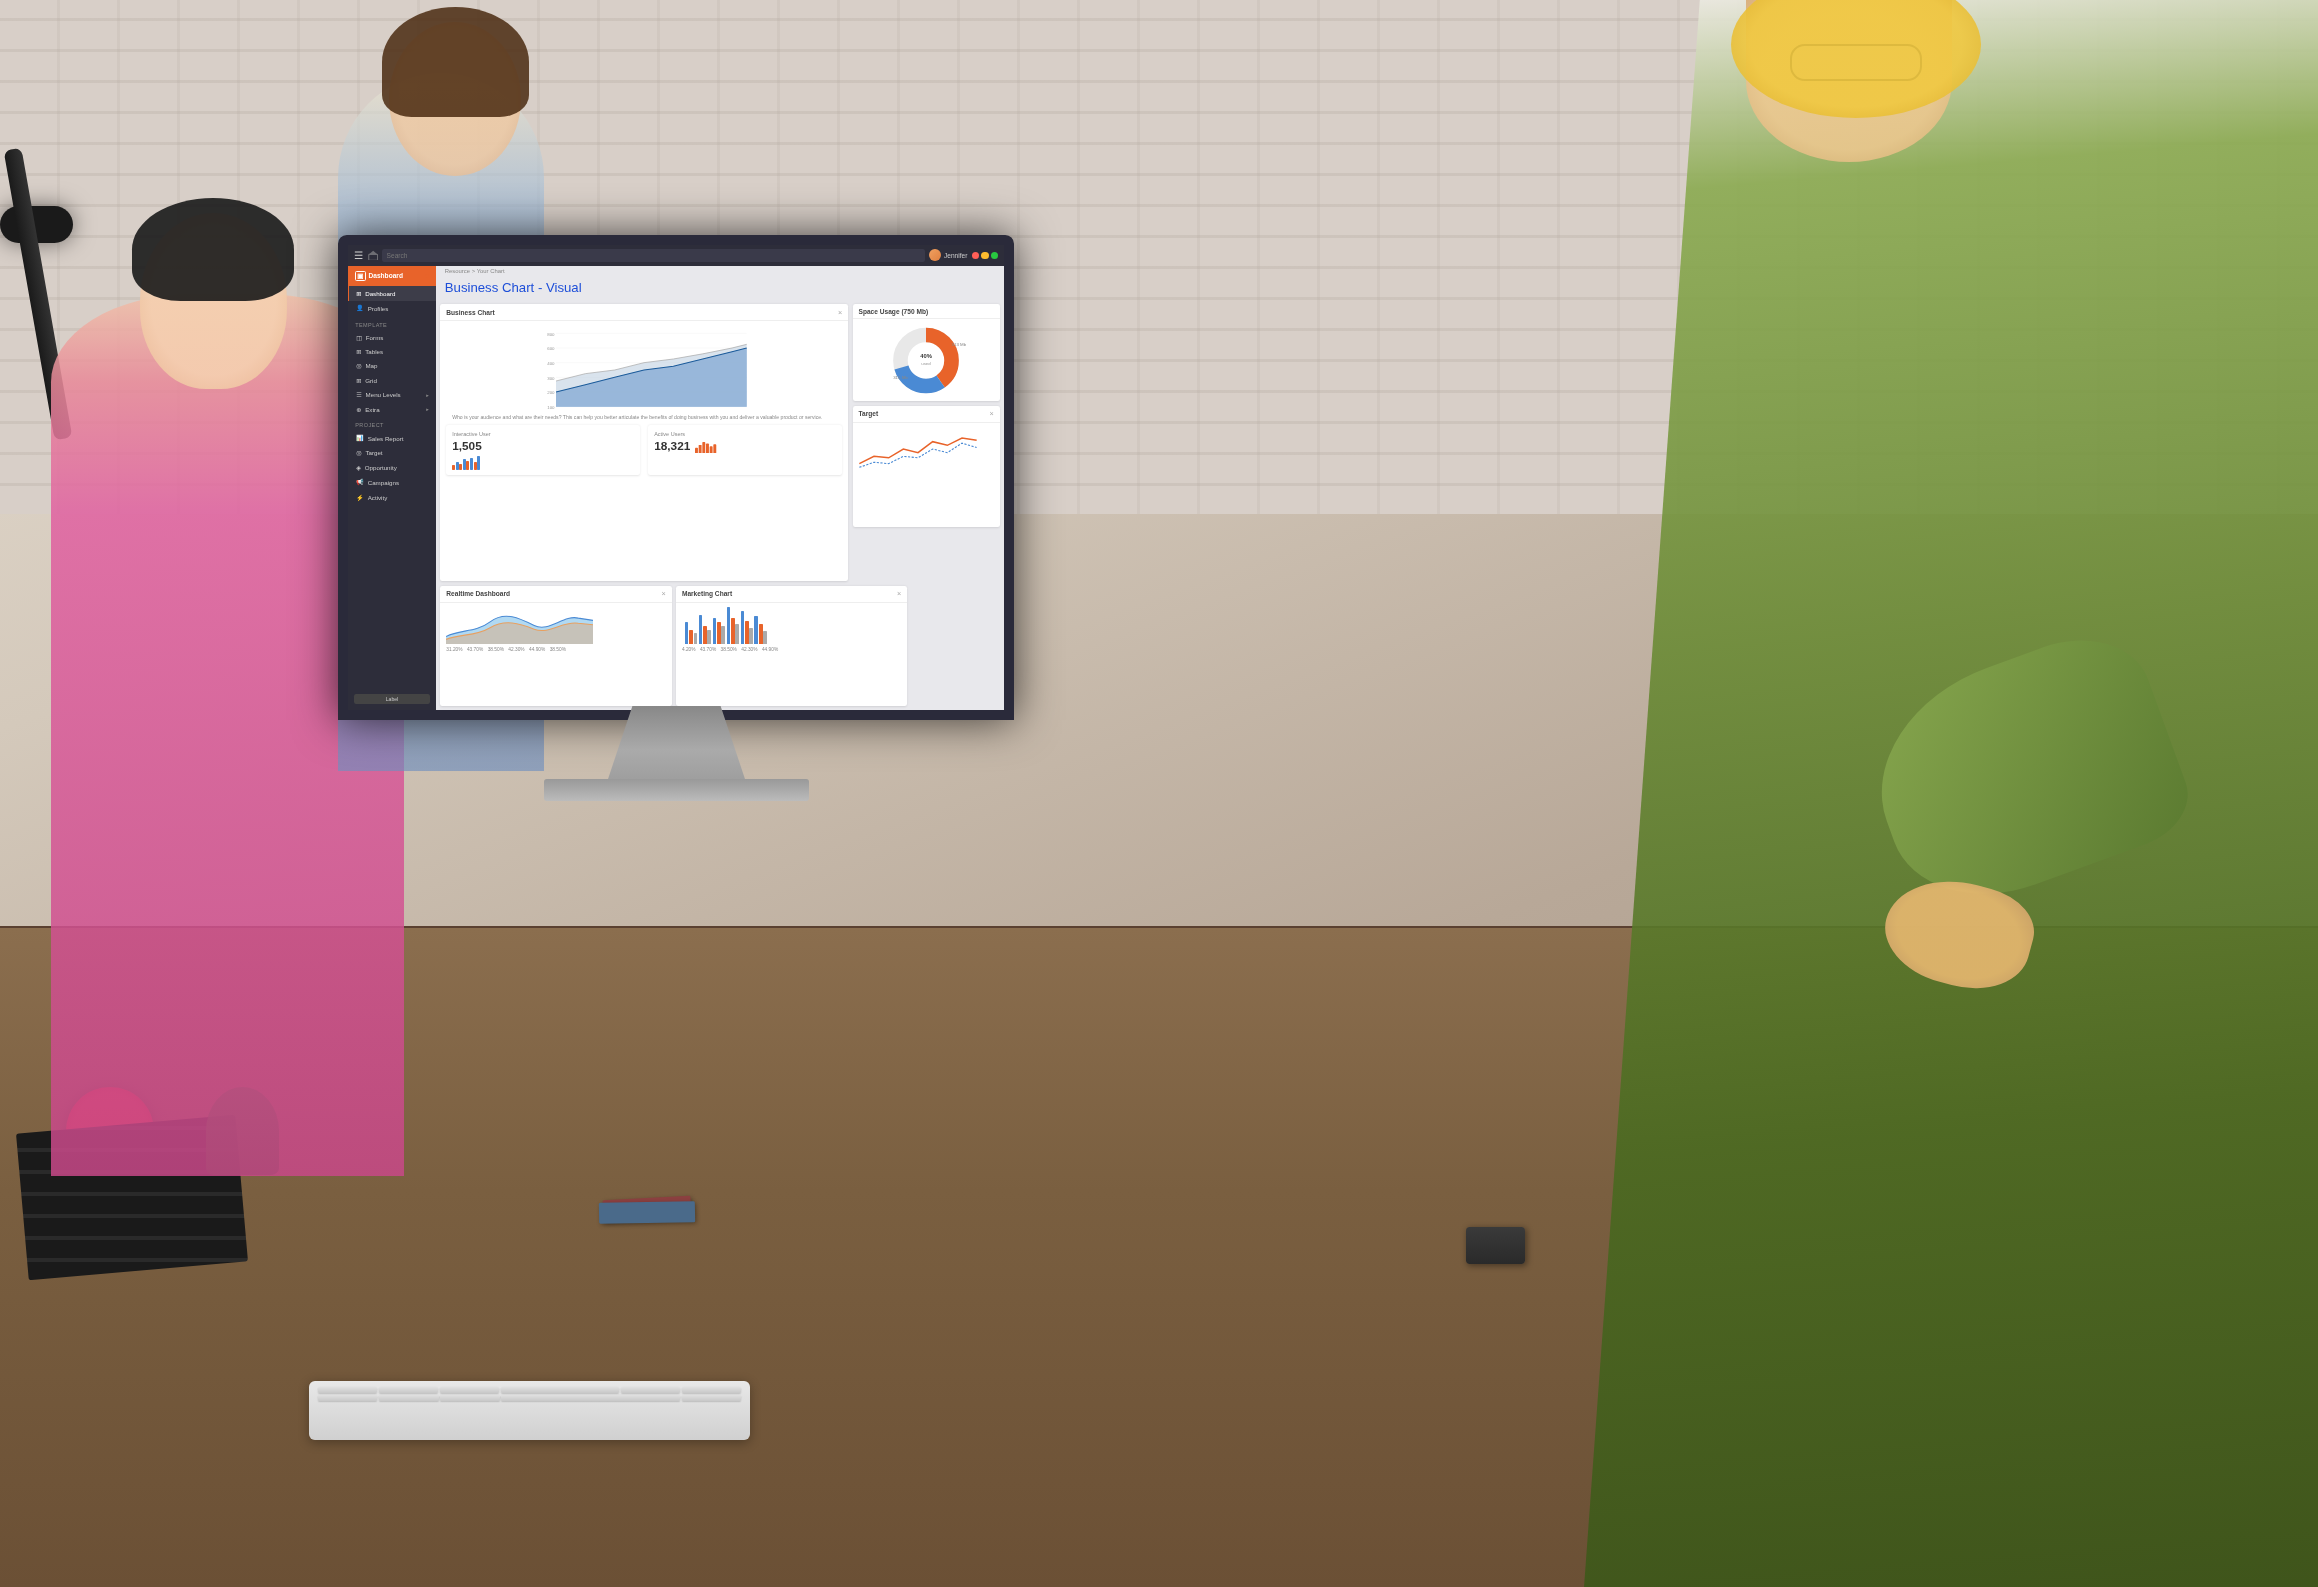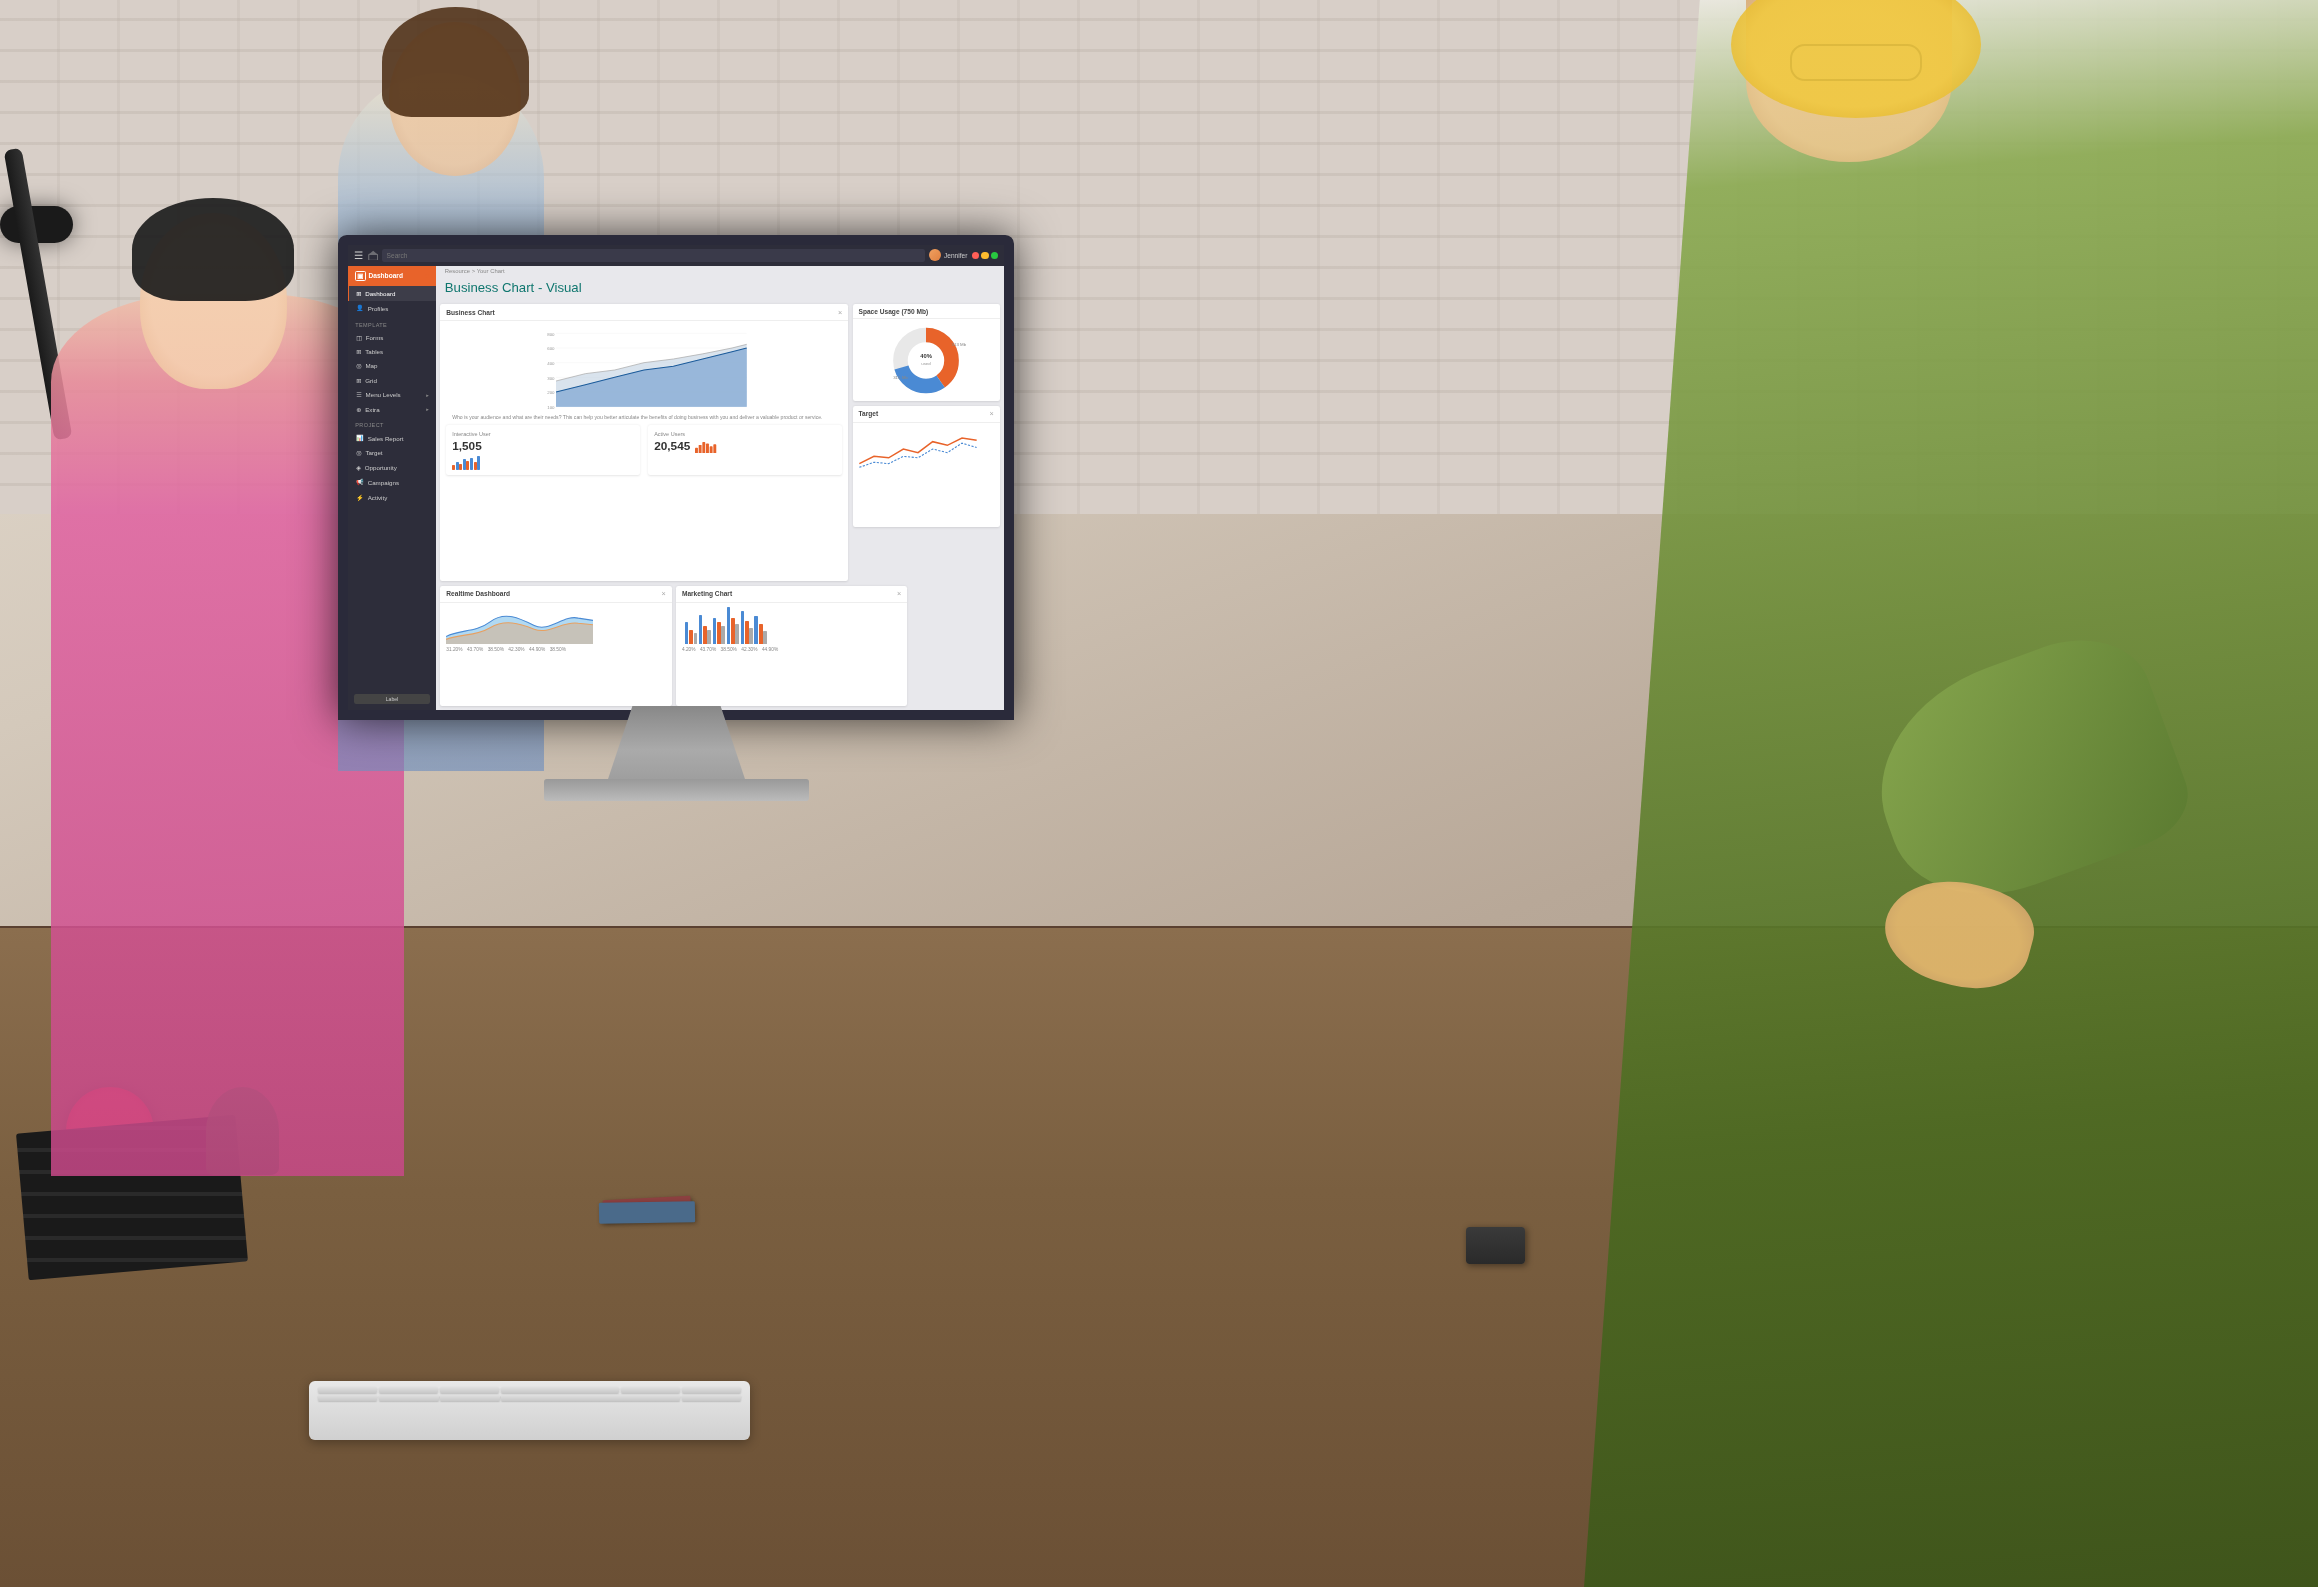--- a/index.html
+++ b/index.html
@@ -296,21 +296,21 @@
     
     .page-header {
       padding: 2.9px 8.8px 4.4px;
       background: #e8e8ec;
       flex-shrink: 0;
     }
 
     .page-title {
       font-size: 13.2px;
       font-weight: 300;
-      color: #0f766e;
+      color: #1d4ed8;
     }
 
     
     .dashboard-grid {
       flex: 1;
       display: grid;
       grid-template-columns: 1fr 147px;
       grid-template-rows: auto auto auto;
       gap: 4.4px;
       padding: 4.4px;
@@ -644,21 +644,21 @@
                         <div class="stat-bar" style="height:10.3px;background:#4a8ad4;"></div>
                         <div class="stat-bar" style="height:8.8px;"></div>
                         <div class="stat-bar" style="height:11.8px;background:#4a8ad4;"></div>
                         <div class="stat-bar" style="height:7.3px;"></div>
                         <div class="stat-bar" style="height:13.2px;background:#4a8ad4;"></div>
                       </div>
                     </div>
                     <div class="stat-card">
                       <div class="stat-label">Active Users</div>
                       <div style="display:flex;align-items:center;gap:4.4px;">
-                        <div class="stat-value">20,545</div>
+                        <div class="stat-value">18,321</div>
                         <svg width="22" height="14.7" viewBox="0 0 30 20">
                           <rect x="0" y="12" width="4" height="8" fill="#e8632a" rx="1"></rect>
                           <rect x="5" y="8" width="4" height="12" fill="#e8632a" rx="1"></rect>
                           <rect x="10" y="4" width="4" height="16" fill="#e8632a" rx="1"></rect>
                           <rect x="15" y="6" width="4" height="14" fill="#e8632a" rx="1"></rect>
                           <rect x="20" y="10" width="4" height="10" fill="#e8632a" rx="1"></rect>
                           <rect x="25" y="7" width="4" height="13" fill="#e8632a" rx="1"></rect>
                         </svg>
                       </div>
                     </div>

